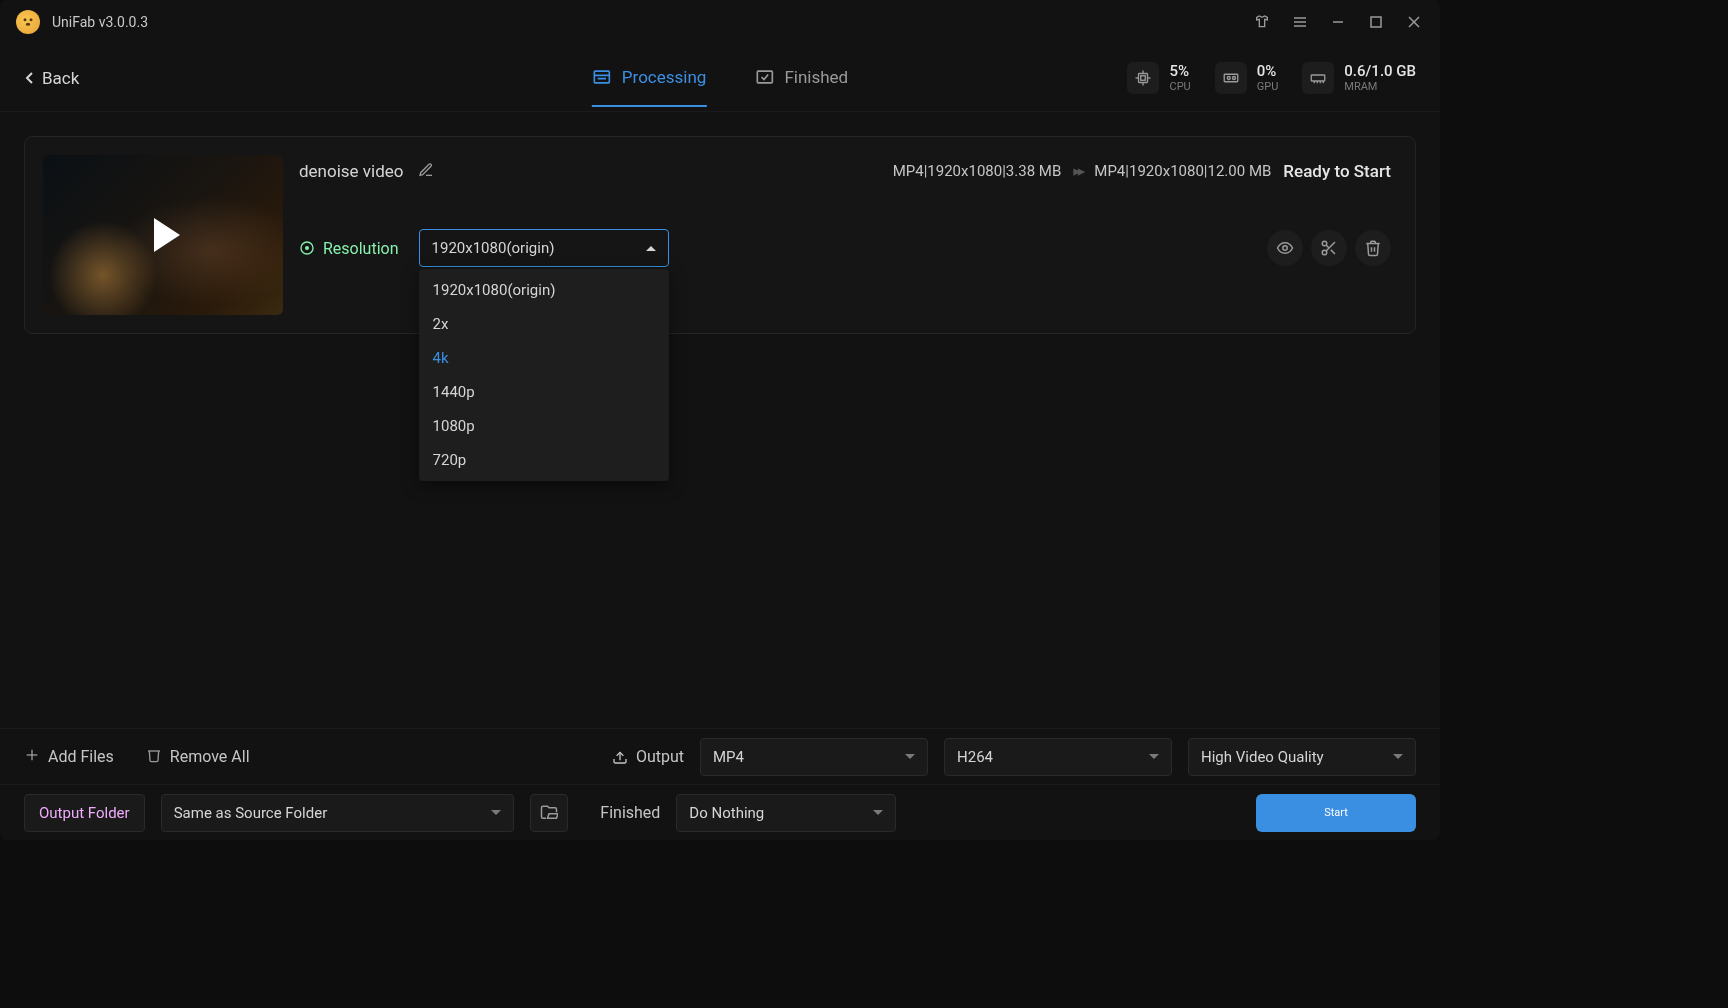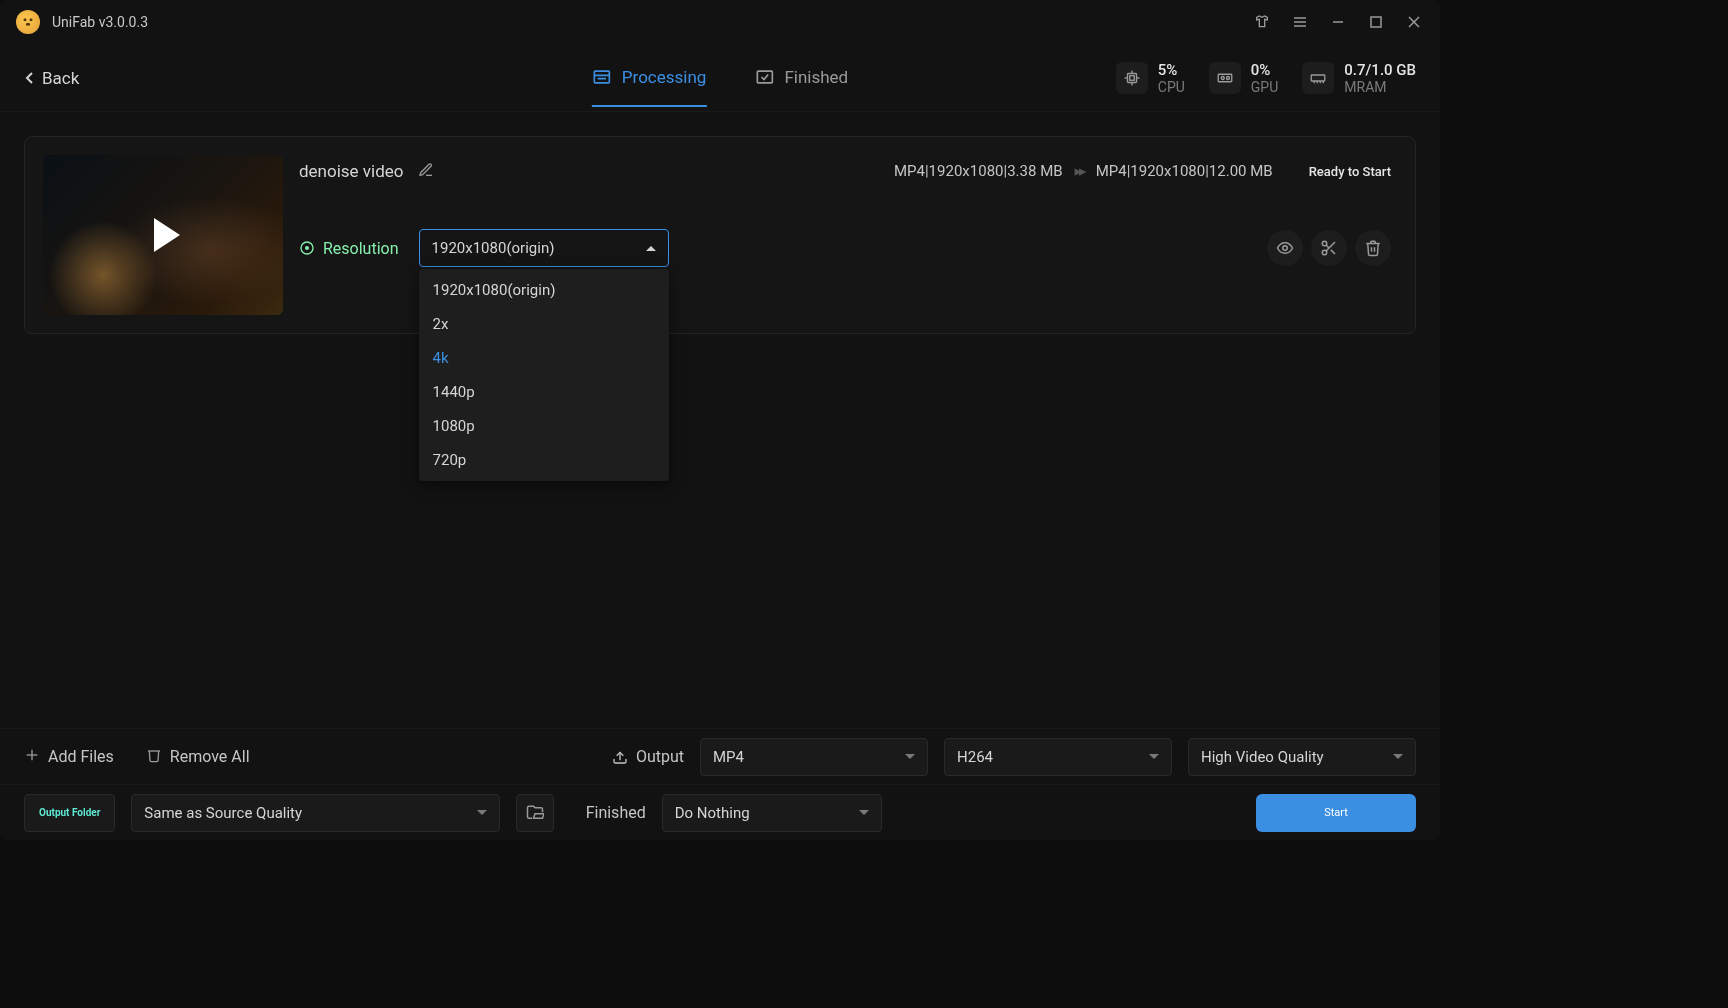--- a/index.html
+++ b/index.html
@@ -15,52 +15,52 @@
 .back-btn { display:flex; align-items:center; gap:8px; color:#d5d5d5; cursor:pointer; font-size:17px; }
 .tabs { display:flex; gap:48px; position:absolute; left:50%; transform:translateX(-50%); }
 .tab { display:flex; align-items:center; gap:10px; color:#9a9a9a; cursor:pointer; font-size:17px; padding:18px 0 20px; position:relative; }
 .tab.active { color:#3b8fe3; }
 .tab.active::after { content:""; position:absolute; bottom:0; left:0; right:0; height:2px; background:#3b8fe3; }
 .usage { margin-left:auto; display:flex; gap:24px; }
 .usage-item { display:flex; align-items:center; gap:10px; }
 .usage-icon { width:32px; height:32px; border-radius:6px; background:#1d1d1d; display:flex; align-items:center; justify-content:center; color:#9a9a9a; }
 .usage-text { display:flex; flex-direction:column; }
 .usage-val { color:#e5e5e5; font-size:15px; font-weight:500; }
-.usage-label { color:#7a7a7a; font-size:14px; }
+.usage-label { color:#7a7a7a; font-size:11px; }
 .content { flex:1; padding:24px; position:relative; }
 .card { background:#151515; border:1px solid #252525; border-radius:8px; padding:18px 24px 18px 18px; display:flex; gap:16px; }
 .thumb { width:240px; height:160px; border-radius:6px; background:linear-gradient(135deg,#0a1015 0%,#1a1510 50%,#2a1a0a 80%,#3a2a10 100%); display:flex; align-items:center; justify-content:center; position:relative; overflow:hidden; }
 .thumb::before { content:""; position:absolute; inset:0; background:radial-gradient(circle at 25% 75%,rgba(255,180,80,.4) 0%,transparent 25%),radial-gradient(ellipse at 70% 60%,rgba(150,100,60,.3) 0%,transparent 40%); }
 .play-icon { width:0; height:0; border-left:26px solid #fff; border-top:17px solid transparent; border-bottom:17px solid transparent; margin-left:8px; z-index:1; }
 .card-body { flex:1; display:flex; flex-direction:column; }
 .row1 { display:flex; align-items:center; gap:14px; margin-top:6px; }
 .filename { color:#d5d5d5; font-size:17px; }
 .edit-icon { color:#9a9a9a; cursor:pointer; }
 .row1-right { margin-left:auto; display:flex; align-items:center; gap:12px; color:#c5c5c5; font-size:15px; }
 .arrow-right { color:#555; letter-spacing:-3px; }
-.status { color:#e5e5e5; font-weight:500; margin-left:24px; font-size:13px; }
+.status { color:#e5e5e5; font-weight:500; font-size:17px; }
 .row2 { display:flex; align-items:center; gap:20px; margin-top:48px; position:relative; }
 .res-label { color:#86efac; font-size:16px; display:flex; align-items:center; gap:8px; }
 .dropdown { position:relative; }
 .dropdown-btn { width:250px; height:38px; border:1px solid #3b8fe3; border-radius:4px; background:transparent; color:#d5d5d5; padding:0 12px; display:flex; align-items:center; justify-content:space-between; cursor:pointer; font-size:15px; }
 .caret { width:0; height:0; border-left:5px solid transparent; border-right:5px solid transparent; border-bottom:5px solid #d5d5d5; }
 .dropdown-menu { position:absolute; top:40px; left:0; width:250px; background:#1e1e1e; border-radius:4px; padding:4px 0; box-shadow:0 4px 16px rgba(0,0,0,.5); z-index:10; }
 .dropdown-item { padding:8px 14px; color:#d5d5d5; cursor:pointer; font-size:15px; }
 .dropdown-item.highlighted { color:#3b8fe3; }
 .action-icons { margin-left:auto; display:flex; gap:8px; }
 .icon-btn { width:36px; height:36px; border-radius:50%; background:#1d1d1d; display:flex; align-items:center; justify-content:center; color:#9a9a9a; cursor:pointer; }
 .footer { background:#121212; }
 .footer-row { height:56px; display:flex; align-items:center; padding:0 24px; gap:16px; border-top:1px solid #1a1a1a; }
 .footer-btn { display:flex; align-items:center; gap:8px; color:#c5c5c5; cursor:pointer; font-size:16px; }
 .footer-btn .ico { color:#9a9a9a; }
 .output-label { color:#c5c5c5; font-size:16px; display:flex; align-items:center; gap:8px; }
 .select { height:38px; background:#1a1a1a; border:1px solid #2a2a2a; border-radius:4px; padding:8px 12px; display:flex; align-items:center; justify-content:space-between; color:#d5d5d5; cursor:pointer; font-size:15px; }
 .caret-down { width:0; height:0; border-left:5px solid transparent; border-right:5px solid transparent; border-top:5px solid #7a7a7a; margin-left:12px; }
 .folder-label-box { background:#1a1a1a; border:1px solid #2a2a2a; border-radius:4px; height:38px; padding:0 14px; display:flex; align-items:center; }
-.folder-label { color:#5eead4; font-size:10px;font-weight:bold; }
+.folder-label { color:#f0abfc; font-size:15px; }
 .folder-path { flex:1; height:38px; background:#1a1a1a; border:1px solid #2a2a2a; border-radius:4px; padding:0 12px; display:flex; align-items:center; justify-content:space-between; color:#d5d5d5; font-size:15px; }
 .folder-icon-btn { width:38px; height:38px; background:#1a1a1a; border:1px solid #2a2a2a; border-radius:4px; display:flex; align-items:center; justify-content:center; color:#9a9a9a; cursor:pointer; }
 .start-btn { width:160px; height:38px; background:#3b8fe3; border-radius:6px; display:flex; align-items:center; justify-content:center; color:#fff; font-size:11px; cursor:pointer; }
 .spacer { flex:1; }
 </style>
 </head>
 <body>
 
 <div class="window">
 
@@ -163,21 +163,21 @@
         <div class="usage-icon">
             <svg width="18" height="18" viewBox="0 0 24 24" fill="none" stroke="currentColor" stroke-width="1.8">
               <rect x="3" y="8" width="18" height="8" rx="1"></rect>
               <line x1="7" y1="16" x2="7" y2="19"></line>
               <line x1="11" y1="16" x2="11" y2="19"></line>
               <line x1="15" y1="16" x2="15" y2="19"></line>
               <line x1="19" y1="16" x2="19" y2="19"></line>
             </svg>
           </div>
         <div class="usage-text">
-            <span class="usage-val">0.7/1.0 GB</span>
+            <span class="usage-val">0.6/1.0 GB</span>
             <span class="usage-label">MRAM</span>
           </div>
       </div>
     </div>
   </div>
 
   <div class="content">
     <div class="card">
       <div class="thumb">
         <div class="play-icon"></div>
@@ -284,21 +284,21 @@
       <div class="select" style="width:228px">
           <span>High Video Quality</span>
           <span class="caret-down"></span>
         </div>
     </div>
     <div class="footer-row">
       <div class="folder-label-box">
         <span class="folder-label">Output Folder</span>
       </div>
       <div class="folder-path" style="max-width:612px">
-          <span>Same as Source Quality</span>
+          <span>Same as Source Folder</span>
           <span class="caret-down"></span>
         </div>
       <div class="folder-icon-btn">
           <svg width="18" height="18" viewBox="0 0 24 24" fill="none" stroke="currentColor" stroke-width="2">
             <path d="M22 11V7a2 2 0 00-2-2h-8l-2-2H4a2 2 0 00-2 2v12a2 2 0 002 2h4"></path>
             <path d="M22 19H10l2-6h12l-2 6z"></path>
           </svg>
         </div>
       <span class="output-label" style="margin-left:16px">Finished</span>
       <div class="select" style="width:220px">

